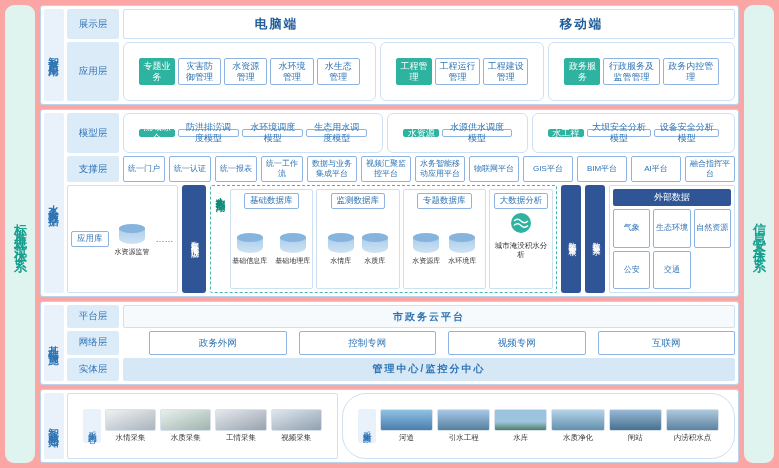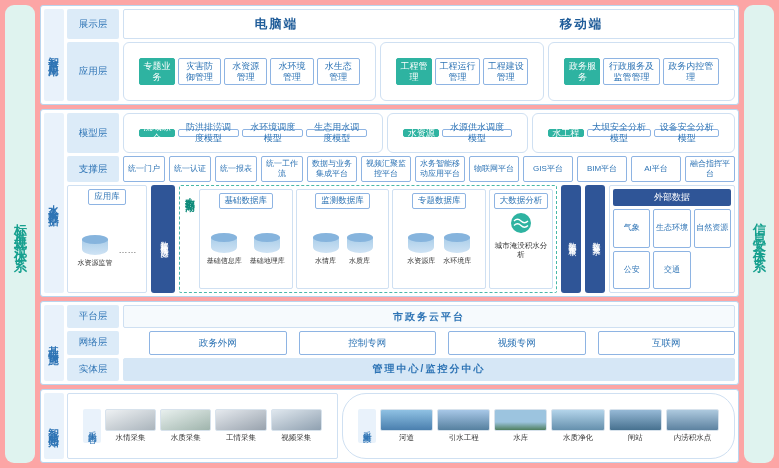--- a/index.html
+++ b/index.html
@@ -52,21 +52,21 @@
   .g-mod1 { flex:4; } .g-mod2 { flex:1.9; } .g-mod3 { flex:3; }
 
   
   .row-support { height:26px; }
   .row-support .btn { font-size:8px; flex:1; }
   .row-support .sup-s { flex:0 0 42px; }
 
   
   .row-data { flex:1; }
   .appdb { flex:0 0 80px; border:1px solid #cfe0f2; border-radius:2px; padding:3px;
-    display:flex; flex-direction:column; align-items:center; gap:6px; }
+    display:flex; flex-direction:row; align-items:center; gap:6px; }
   .db-title { border:1px solid #8eb4e3; color:#2e74b5; font-size:8.5px; padding:1px 5px;
     border-radius:2px; text-align:center; white-space:nowrap; }
   .appdb-content { flex:1; display:flex; align-items:center; gap:6px; }
   .cyl-wrap { display:flex; flex-direction:column; align-items:center; gap:3px; }
   .cyl { position:relative; width:26px; height:16px; background:linear-gradient(#a9cde9,#cfe3f4);
     border-radius:0 0 13px 13px / 0 0 6px 6px; margin-top:6px; }
   .cyl::before { content:""; position:absolute; top:-4px; left:0; width:26px; height:9px;
     background:#86b4dd; border-radius:50%; }
   .cyl-cap { font-size:7px; color:#333; white-space:nowrap; }
   .dots { font-size:9px; color:#666; }

